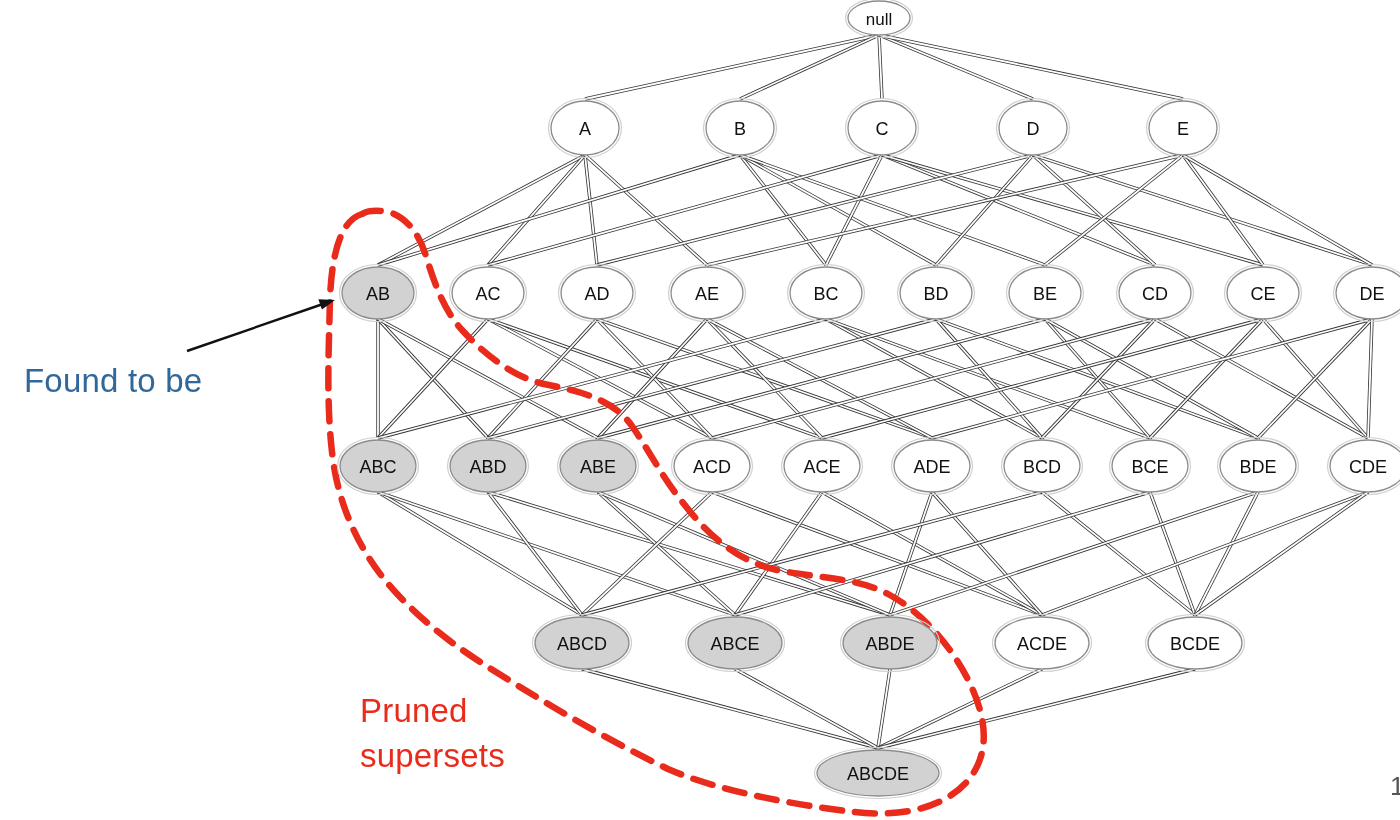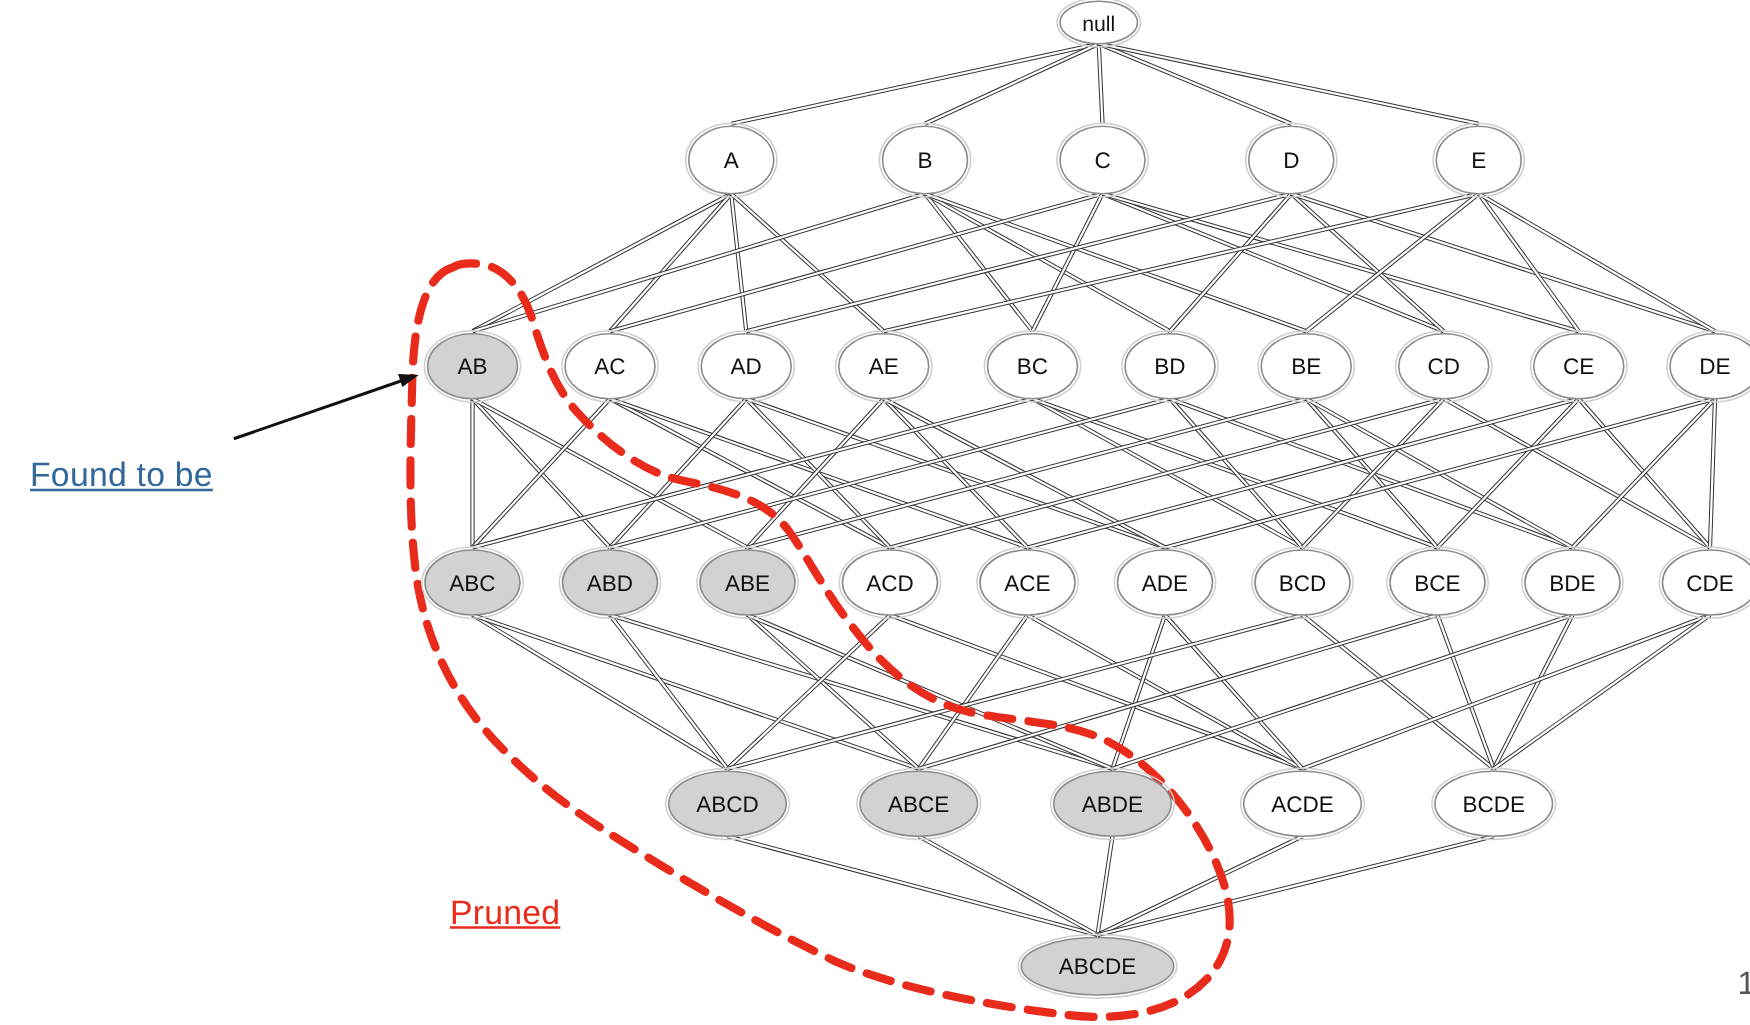--- a/index.html
+++ b/index.html
@@ -1,23 +1,23 @@
 <!DOCTYPE html>
 <html><head>
 <meta charset="utf-8">
 <style>
   html,body{margin:0;padding:0;}
   body{
     width:1400px;height:820px;background:#ffffff;overflow:hidden;position:relative;
     font-family:"Liberation Sans", sans-serif;
   }
   svg{position:absolute;left:0;top:0;}
-  .ann{position:absolute;font-size:27px;line-height:45px;letter-spacing:0.2px;text-decoration:underline;}
+  .ann{position:absolute;font-size:33px;line-height:45px;letter-spacing:0.2px;}
   .ann-blue{color:#31689B;left:24px;top:358px;}
-  .ann-red{color:#E92B1C;left:360px;top:708px;}
+  .ann-red{color:#E92B1C;left:360px;top:688px;}
   .pagenum{position:absolute;left:1390px;top:771px;font-size:26px;color:#555;}
   text{font-family:"Liberation Sans", sans-serif;}
 </style>
 </head>
 <body>
 
 <svg width="1400" height="820" viewBox="0 0 1400 820">
 
   <g>
       <line x1="879" y1="35" x2="585" y2="99" stroke="#333333" stroke-width="3.4"></line>
@@ -369,15 +369,16 @@
     <polygon points="335,300 321.9,309.6 318.4,299.2" fill="#111111"></polygon>
   </g>
 </svg>
 
 <div class="ann ann-blue">
   <div>Found to be</div>
 </div>
 
 <div class="ann ann-red">
   <div>Pruned</div>
+  <div>supersets</div>
 </div>
 
 <div class="pagenum">1</div>
 
 </body></html>

